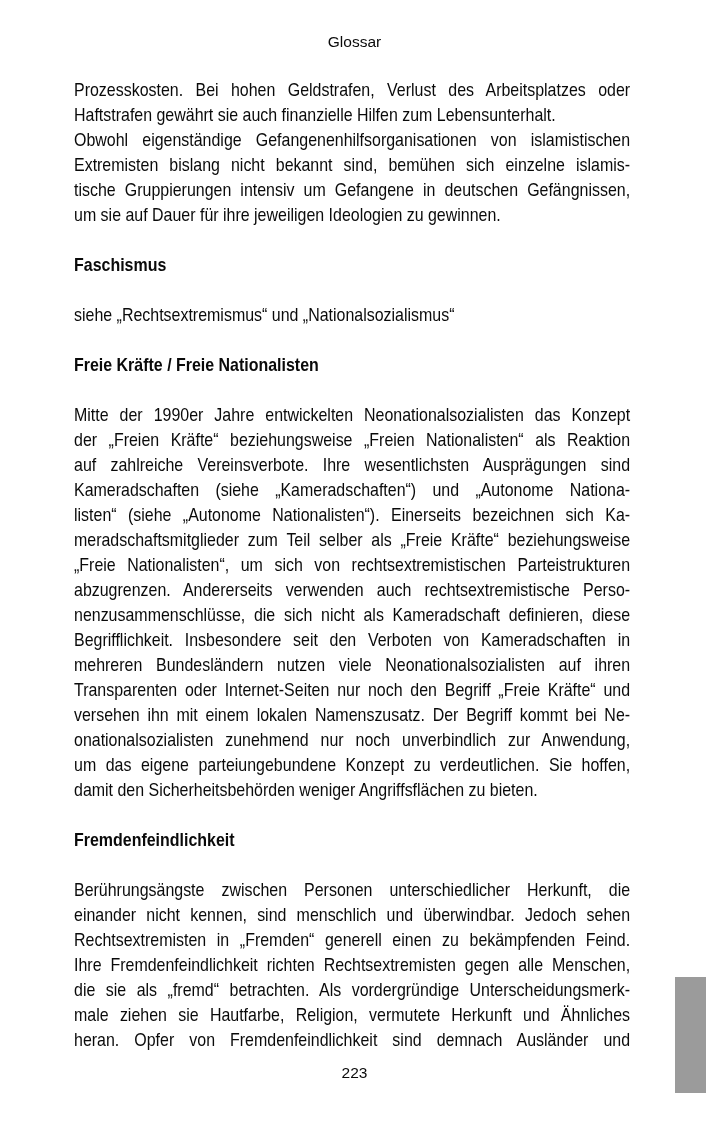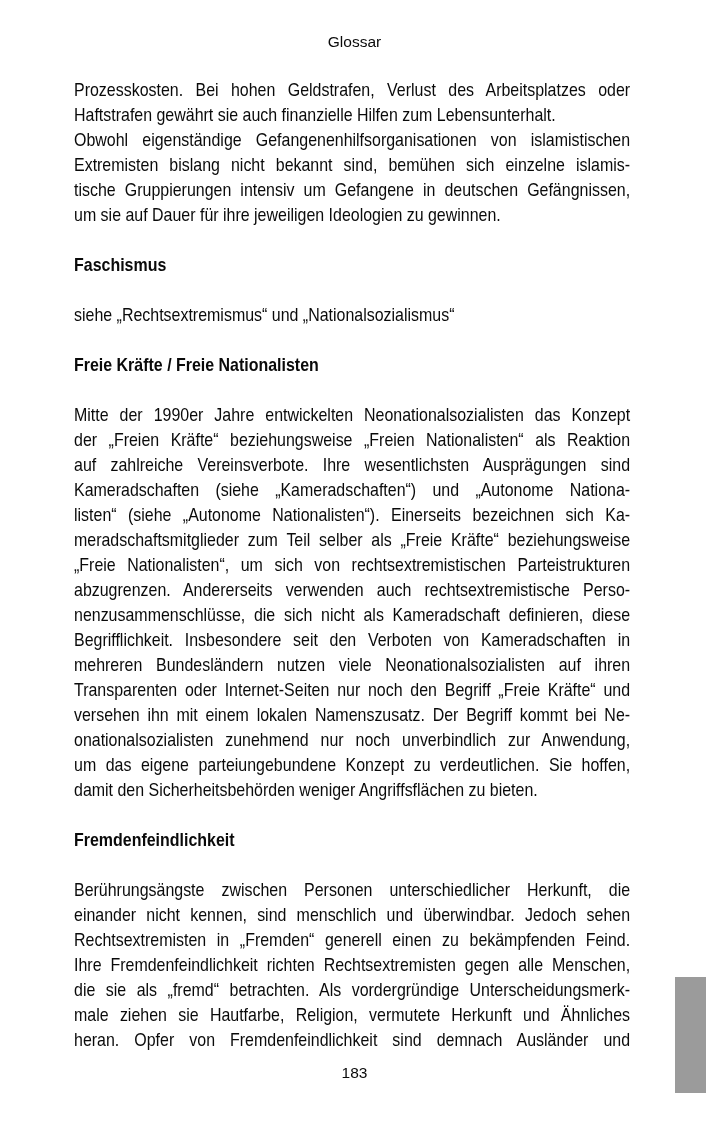--- a/index.html
+++ b/index.html
@@ -112,16 +112,16 @@
           <div class="line fill">einander nicht kennen, sind menschlich und überwindbar. Jedoch sehen</div>
           <div class="line fill">Rechtsextremisten in „Fremden“ generell einen zu bekämpfenden Feind.</div>
           <div class="line fill">Ihre Fremdenfeindlichkeit richten Rechtsextremisten gegen alle Menschen,</div>
           <div class="line fill">die sie als „fremd“ betrachten. Als vordergründige Unterscheidungsmerk-</div>
           <div class="line fill">male ziehen sie Hautfarbe, Religion, vermutete Herkunft und Ähnliches</div>
           <div class="line fill">heran. Opfer von Fremdenfeindlichkeit sind demnach Ausländer und</div>
         </div>
       </div>
   </div>
 
-  <div class="page-number">183</div>
+  <div class="page-number">223</div>
 
   <div class="thumb-tab" style="background: rgb(155, 155, 155);"></div>
 </div>
 
 </body></html>

